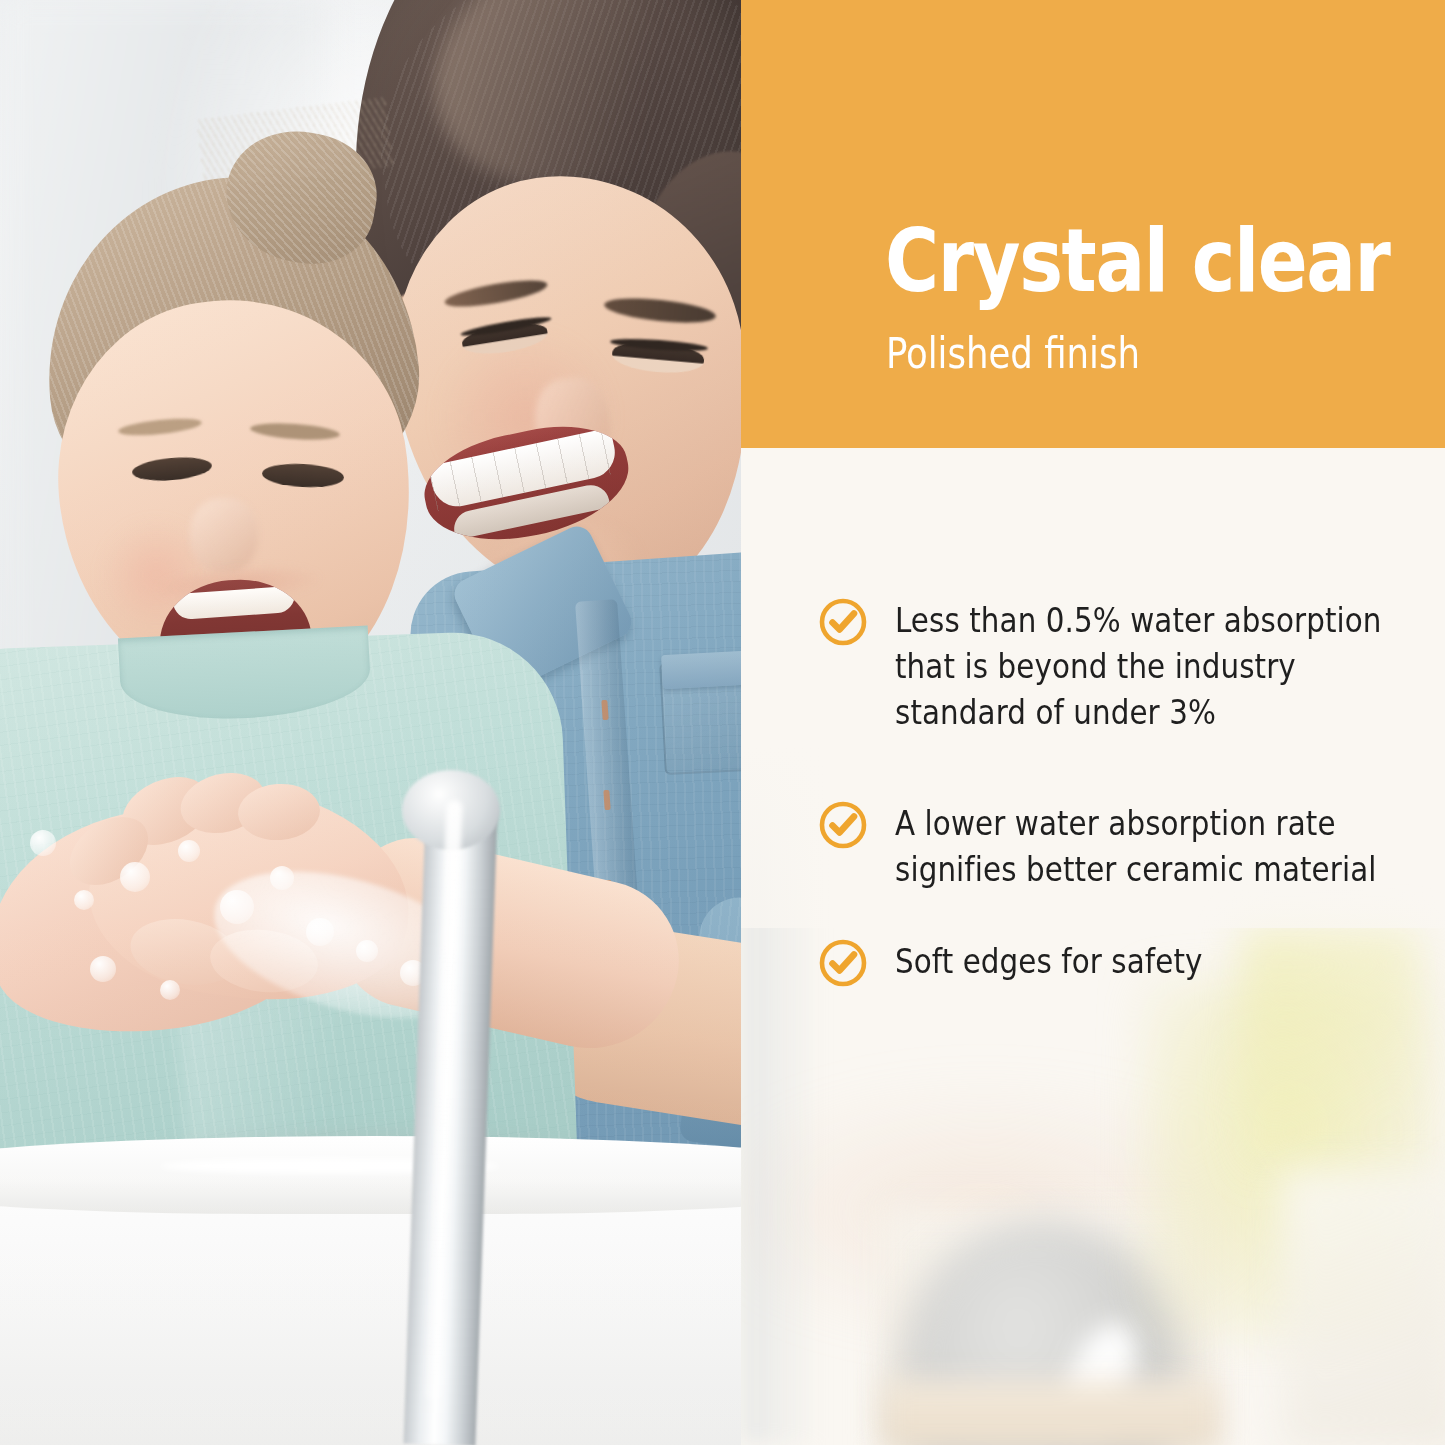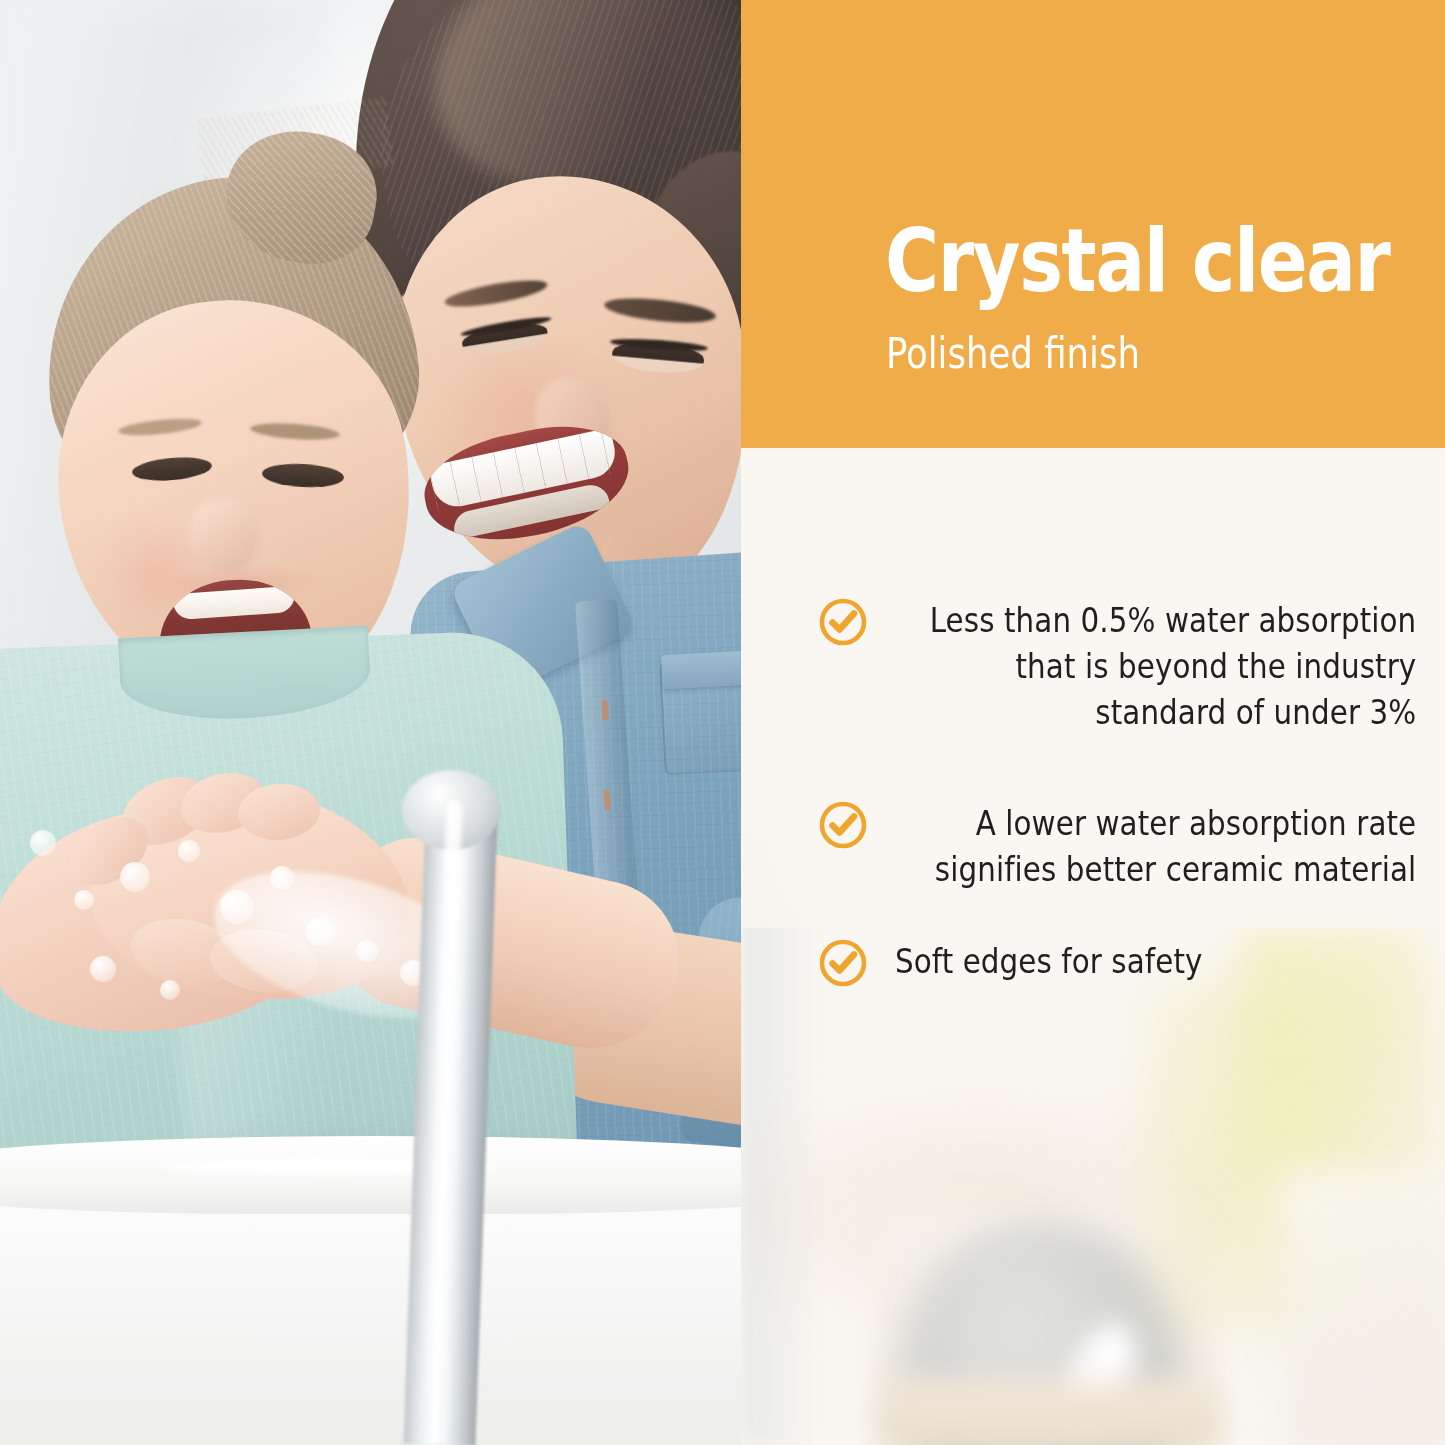--- a/index.html
+++ b/index.html
@@ -246,21 +246,21 @@
     font-size:88px;line-height:92px;font-weight:700;letter-spacing:-1.5px;
     font-family:"Liberation Sans Narrow","DejaVu Sans Condensed","Liberation Sans",sans-serif;
     transform:scaleX(.93);transform-origin:left center;white-space:nowrap;}
   .banner-sub{position:absolute;left:145px;top:330px;color:#FFFFFF;
     font-size:42px;line-height:48px;font-weight:400;letter-spacing:0px;
     font-family:"Liberation Sans Narrow","DejaVu Sans Condensed","Liberation Sans",sans-serif;
     transform:scaleX(.94);transform-origin:left center;white-space:nowrap;}
 
   
   .bullets{position:absolute;left:0;top:0;width:704px;height:1445px;}
-  .bullet{position:absolute;display:flex;align-items:flex-start;text-align:right;}
+  .bullet{position:absolute;display:flex;align-items:flex-start;}
   .b-icon{flex:0 0 auto;width:50px;height:50px;position:relative;margin-right:27px;}
   .b-icon svg{display:block;width:50px;height:50px;}
   .b-text{font-size:34px;line-height:46px;color:#1F1F1F;font-weight:400;
     font-family:"Liberation Sans Narrow","DejaVu Sans Condensed","Liberation Sans",sans-serif;
     transform:scaleX(.96);transform-origin:left top;letter-spacing:.1px;}
 
   #b0{left:77px;top:597px;width:620px;}
   #b1{left:77px;top:800px;width:620px;}
   #b2{left:77px;top:938px;width:620px;}
   #b3{left:77px;top:1046px;width:620px;}

